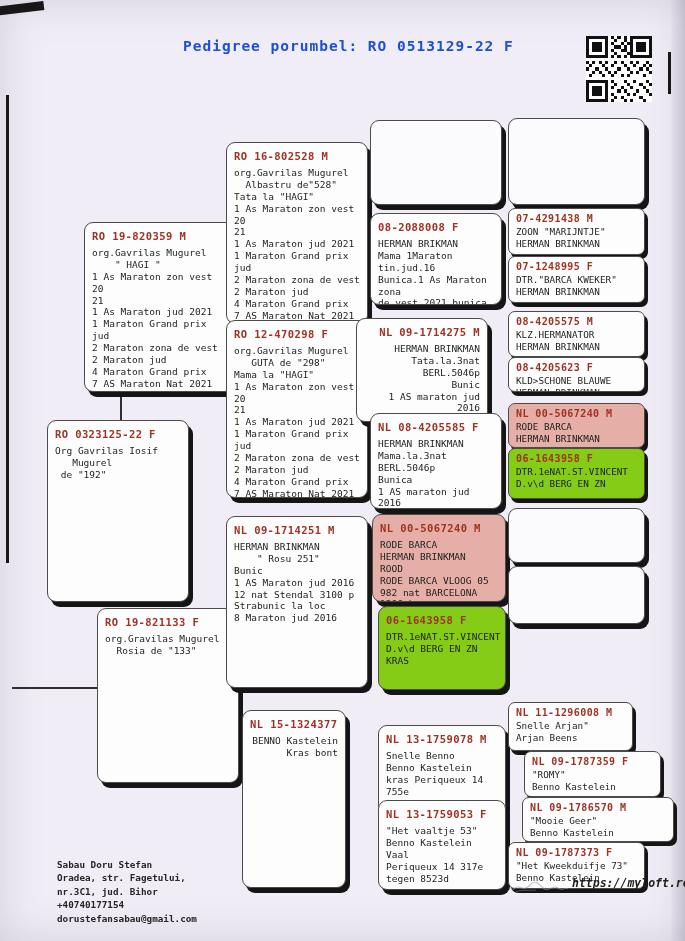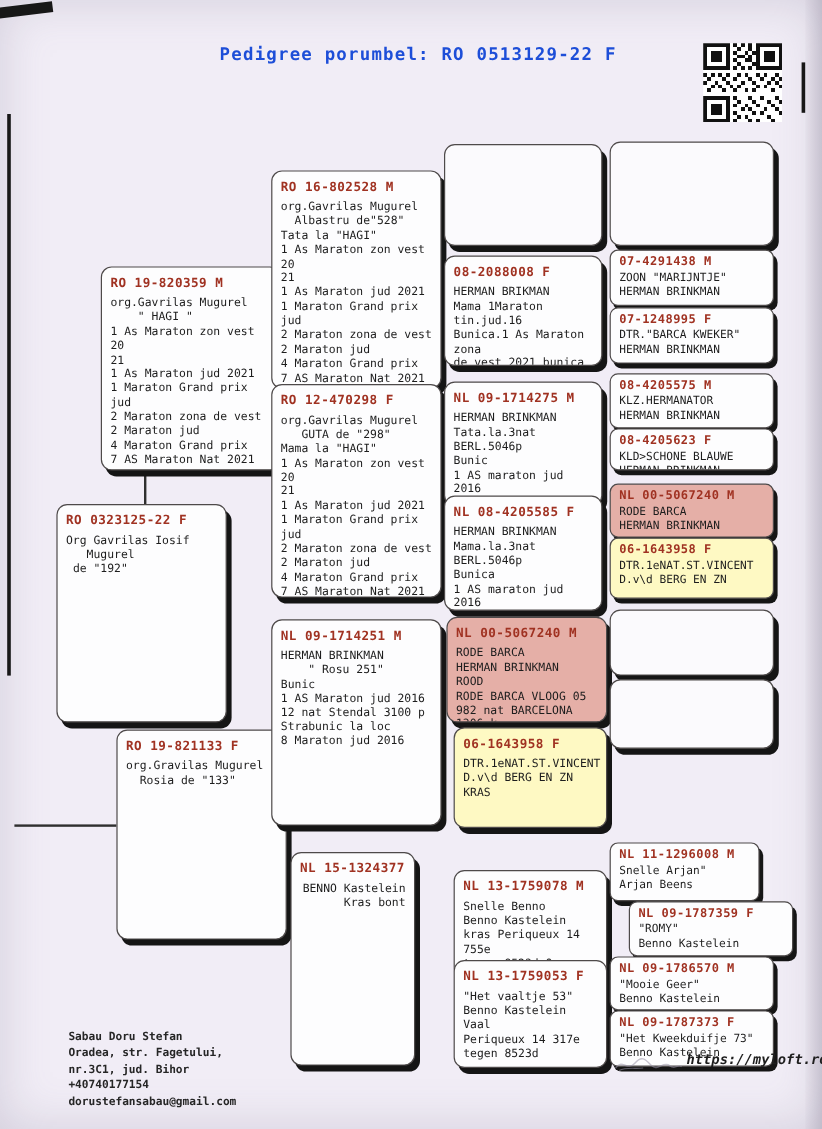--- a/index.html
+++ b/index.html
@@ -22,21 +22,21 @@
   .box{
     position:absolute;box-sizing:border-box;
     background:#fdfdfe;
     border:1.5px solid #4e4a4a;
     border-radius:9px;
     padding:7px 7px 5px 7px;
     box-shadow:4px 5px 0 #151515;
     overflow:hidden;
   }
   .box.pink{background:#e5afa7;}
-  .box.yellow{background:#fef9c3;}
+  .box.yellow{background:#84cc16;}
   .box.blank{background:#fbfafd;}
   .ring{
     font-size:10.5px;font-weight:bold;color:#a03222;
     letter-spacing:0.4px;margin-bottom:5px;white-space:nowrap;
   }
   .btxt{
     font-size:9.5px;color:#1d1d1d;line-height:1.25;
     white-space:pre-wrap;
   }
   .box.sm{padding:4px 7px;border-radius:7px;box-shadow:3px 4px 0 #151515;}
@@ -172,21 +172,21 @@
 
   <div class="box" style="left:370px;top:213px;width:132px;height:92px;">
     <div class="ring">08-2088008 F</div>
     <div class="btxt">HERMAN BRIKMAN
 Mama 1Maraton tin.jud.16
 Bunica.1 As Maraton zona
 de vest 2021 bunica la 1
 oc 3 Maraton jud 2018</div>
   </div>
 
-  <div class="box" style="left:370px;top:318px;width:132px;height:104px;">
+  <div class="box" style="left:356px;top:318px;width:132px;height:104px;text-align:right;">
     <div class="ring">NL 09-1714275 M</div>
     <div class="btxt">HERMAN BRINKMAN
 Tata.la.3nat BERL.5046p
 Bunic
 1 AS maraton jud 2016
 2 AS Maraton jud tineret</div>
   </div>
 
   <div class="box" style="left:370px;top:413px;width:132px;height:96px;">
     <div class="ring">NL 08-4205585 F</div>
@@ -277,21 +277,21 @@
     <div class="btxt">Snelle Arjan"
 Arjan Beens</div>
   </div>
 
   <div class="box sm" style="left:508px;top:751px;width:137px;height:46px;margin-left:16px;">
     <div class="ring">NL 09-1787359 F</div>
     <div class="btxt">"ROMY"
 Benno Kastelein</div>
   </div>
 
-  <div class="box sm" style="left:508px;top:797px;width:137px;height:45px;">
+  <div class="box sm" style="left:522px;top:797px;width:152px;height:45px;">
     <div class="ring">NL 09-1786570 M</div>
     <div class="btxt">"Mooie Geer"
 Benno Kastelein</div>
   </div>
 
   <div class="box sm" style="left:508px;top:842px;width:137px;height:47px;">
     <div class="ring">NL 09-1787373 F</div>
     <div class="btxt">"Het Kweekduifje 73"
 Benno Kastelein</div>
   </div>

